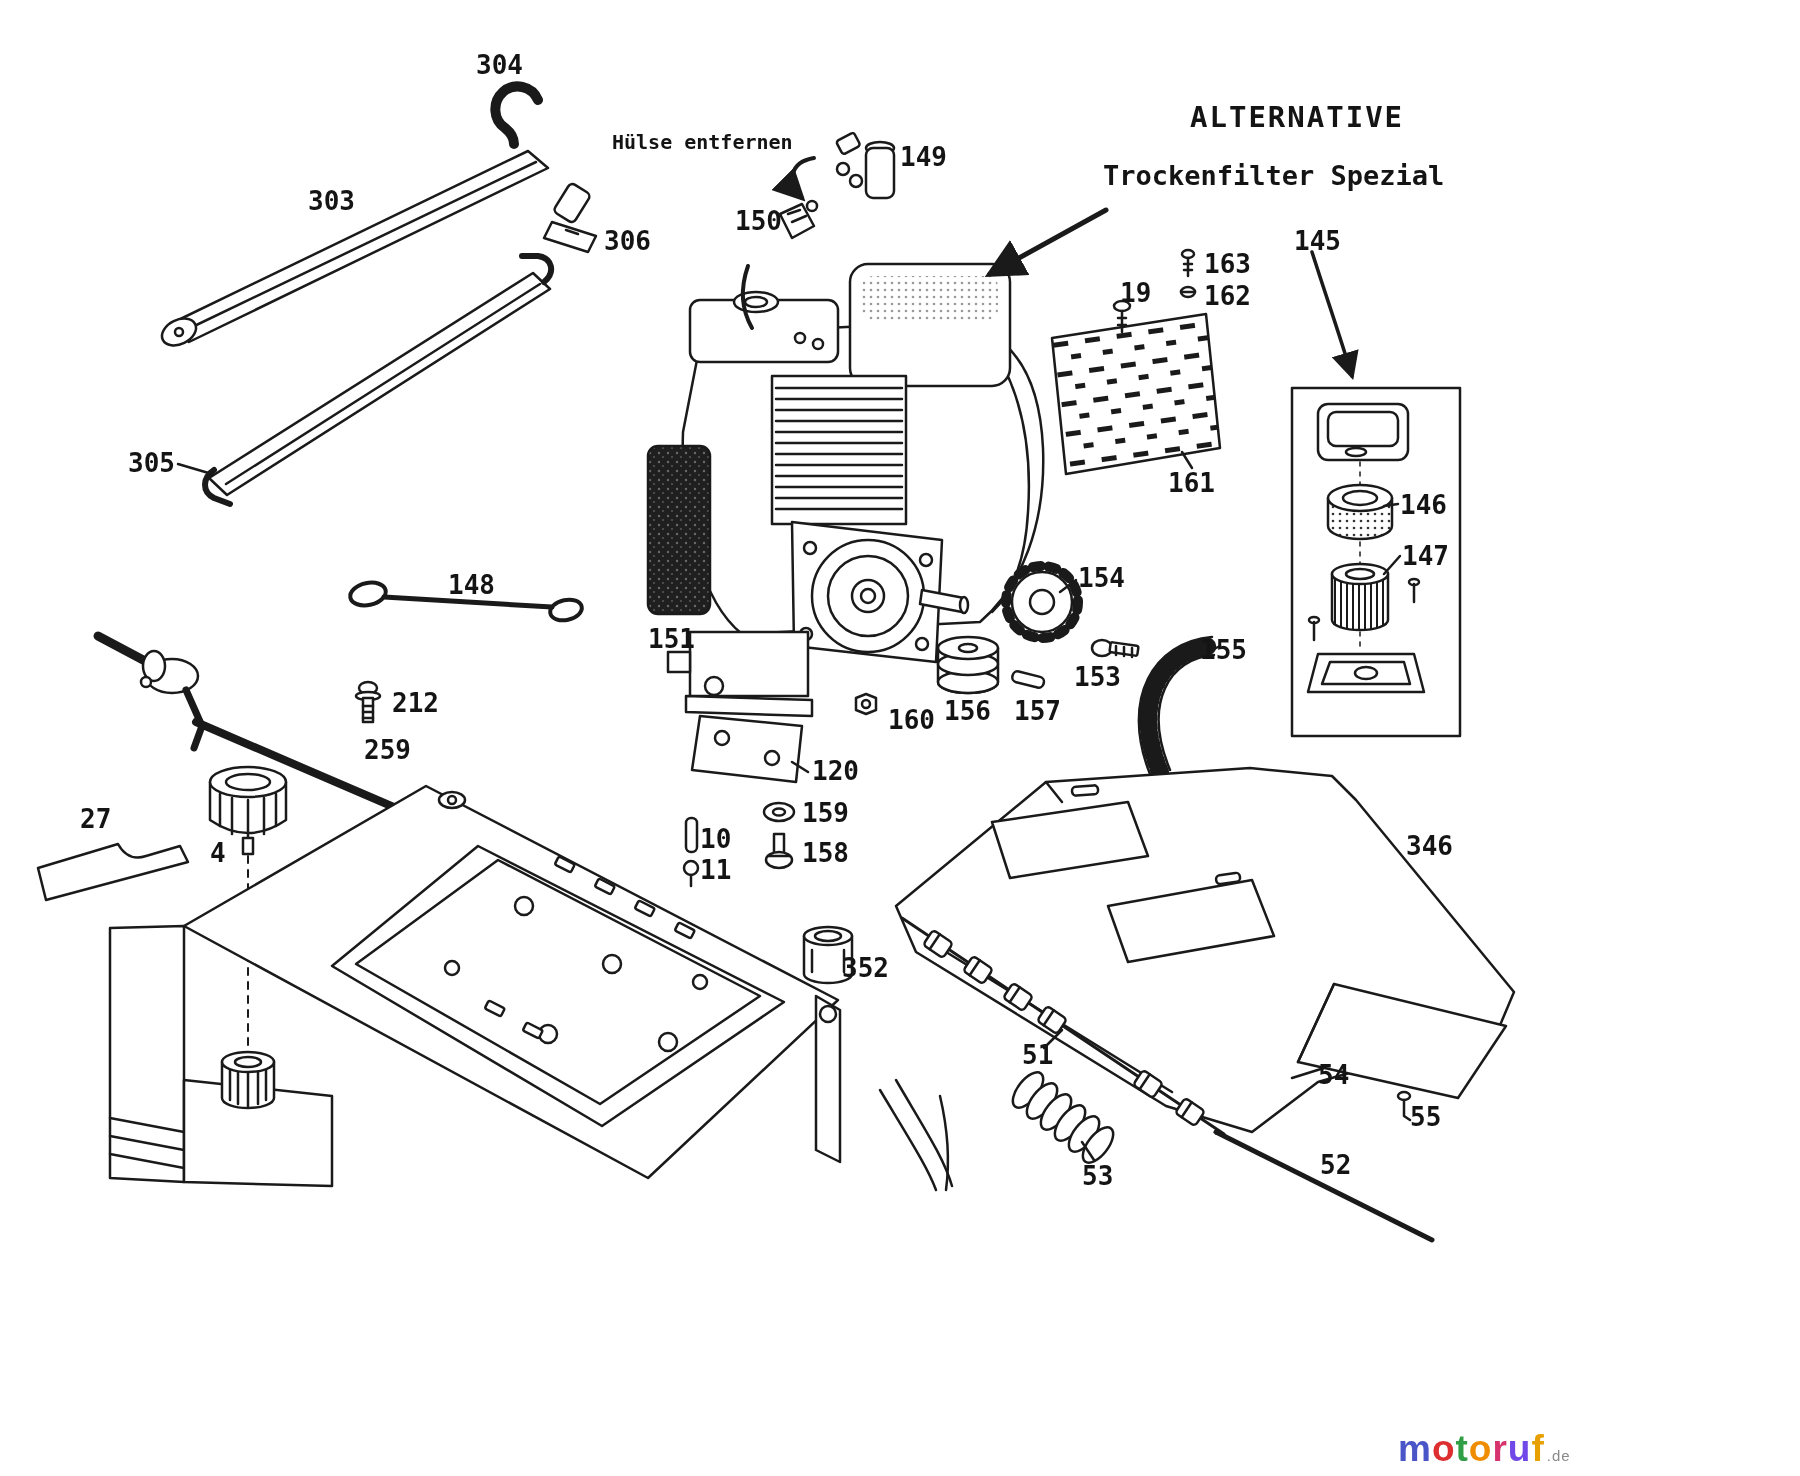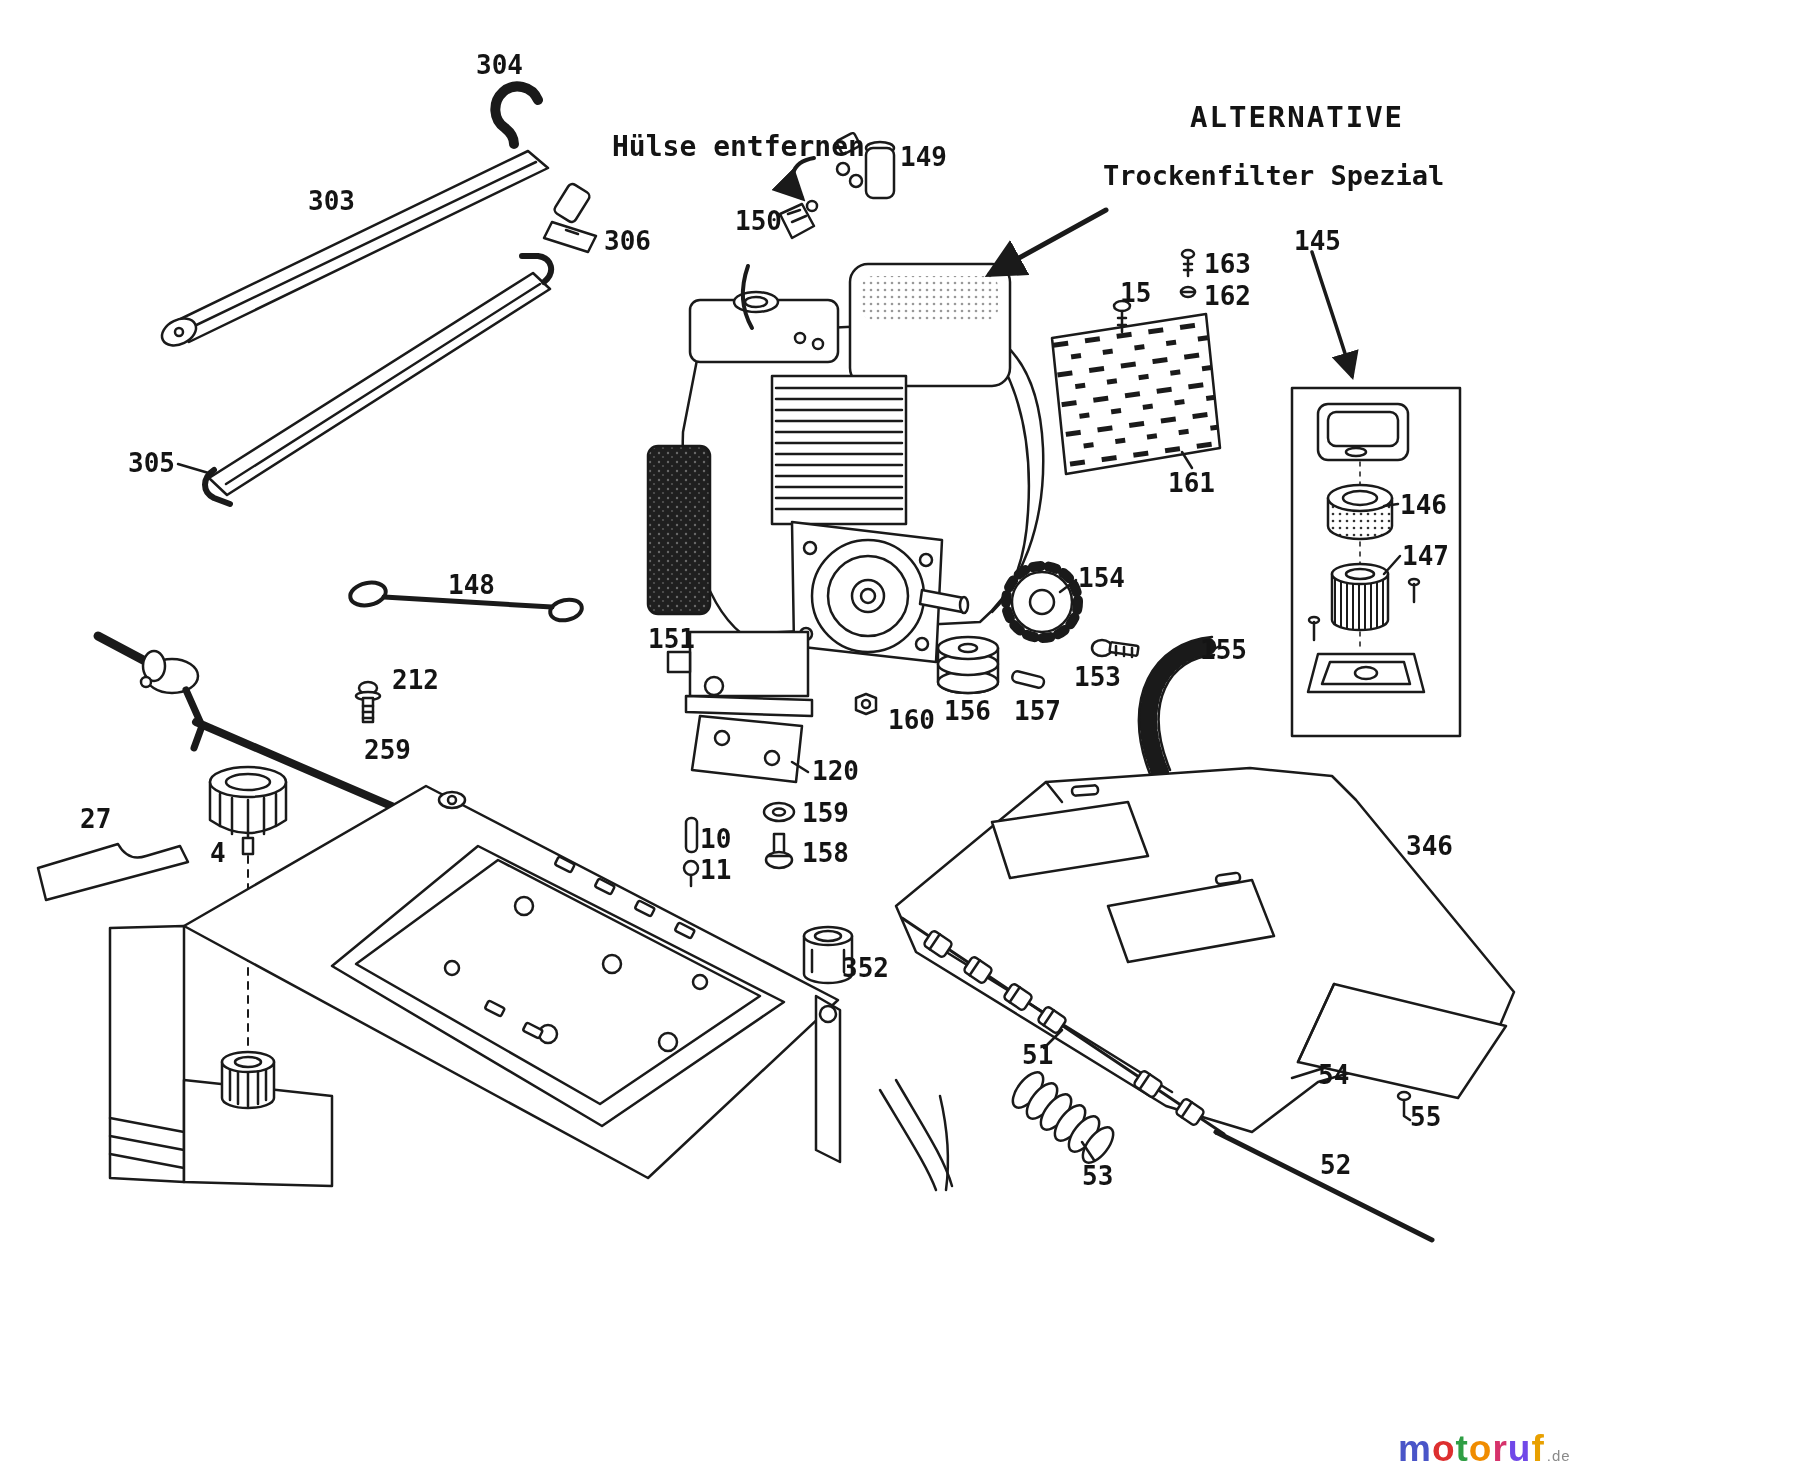--- a/index.html
+++ b/index.html
@@ -11,21 +11,21 @@
   }
   .stage svg { position:absolute; left:0; top:0; }
   .plbl {
     position: absolute; font-family:"DejaVu Sans Mono", monospace;
     font-weight: 700; font-size: 26px; color: #141414; white-space: nowrap;
   }
   .note {
     position: absolute; font-family:"DejaVu Sans Mono", monospace;
     font-weight: 700; color:#141414; white-space: nowrap;
   }
-  .note-huelse { font-size: 28px; }
+  .note-huelse { font-size: 20px; }
   .note-alt { font-size: 29px; letter-spacing: 2px; margin-left: 12px; }
   .note-trocken { font-size: 27px; }
   .logo {
     position: absolute; left: 1398px; top: 1428px;
     font-family: "Liberation Sans", sans-serif; font-weight: 700;
     font-size: 37px; letter-spacing: 1px; cursor: pointer;
   }
   .logo .logo-suffix { font-size: 15px; font-weight: 400; margin-left: 2px; }
 </style>
 </head>
@@ -395,29 +395,29 @@
   <div class="note note-trocken" style="left:1103px; top:160px">Trockenfilter Spezial</div>
 
   <div class="plbl" style="left:476px; top:50px">304</div>
   <div class="plbl" style="left:308px; top:186px">303</div>
   <div class="plbl" style="left:604px; top:226px">306</div>
   <div class="plbl" style="left:900px; top:142px">149</div>
   <div class="plbl" style="left:735px; top:206px">150</div>
   <div class="plbl" style="left:1294px; top:226px">145</div>
   <div class="plbl" style="left:1204px; top:249px">163</div>
   <div class="plbl" style="left:1204px; top:281px">162</div>
-  <div class="plbl" style="left:1120px; top:278px">15</div>
+  <div class="plbl" style="left:1120px; top:278px">19</div>
   <div class="plbl" style="left:1168px; top:468px">161</div>
   <div class="plbl" style="left:1400px; top:490px">146</div>
   <div class="plbl" style="left:1402px; top:541px">147</div>
   <div class="plbl" style="left:128px; top:448px">305</div>
   <div class="plbl" style="left:448px; top:570px">148</div>
   <div class="plbl" style="left:648px; top:624px">151</div>
   <div class="plbl" style="left:1078px; top:563px">154</div>
-  <div class="plbl" style="left:392px; top:665px">212</div>
+  <div class="plbl" style="left:392px; top:688px">212</div>
   <div class="plbl" style="left:364px; top:735px">259</div>
   <div class="plbl" style="left:888px; top:705px">160</div>
   <div class="plbl" style="left:944px; top:696px">156</div>
   <div class="plbl" style="left:1014px; top:696px">157</div>
   <div class="plbl" style="left:1074px; top:662px">153</div>
   <div class="plbl" style="left:1200px; top:635px">155</div>
   <div class="plbl" style="left:812px; top:756px">120</div>
   <div class="plbl" style="left:802px; top:798px">159</div>
   <div class="plbl" style="left:700px; top:824px">10</div>
   <div class="plbl" style="left:802px; top:838px">158</div>

